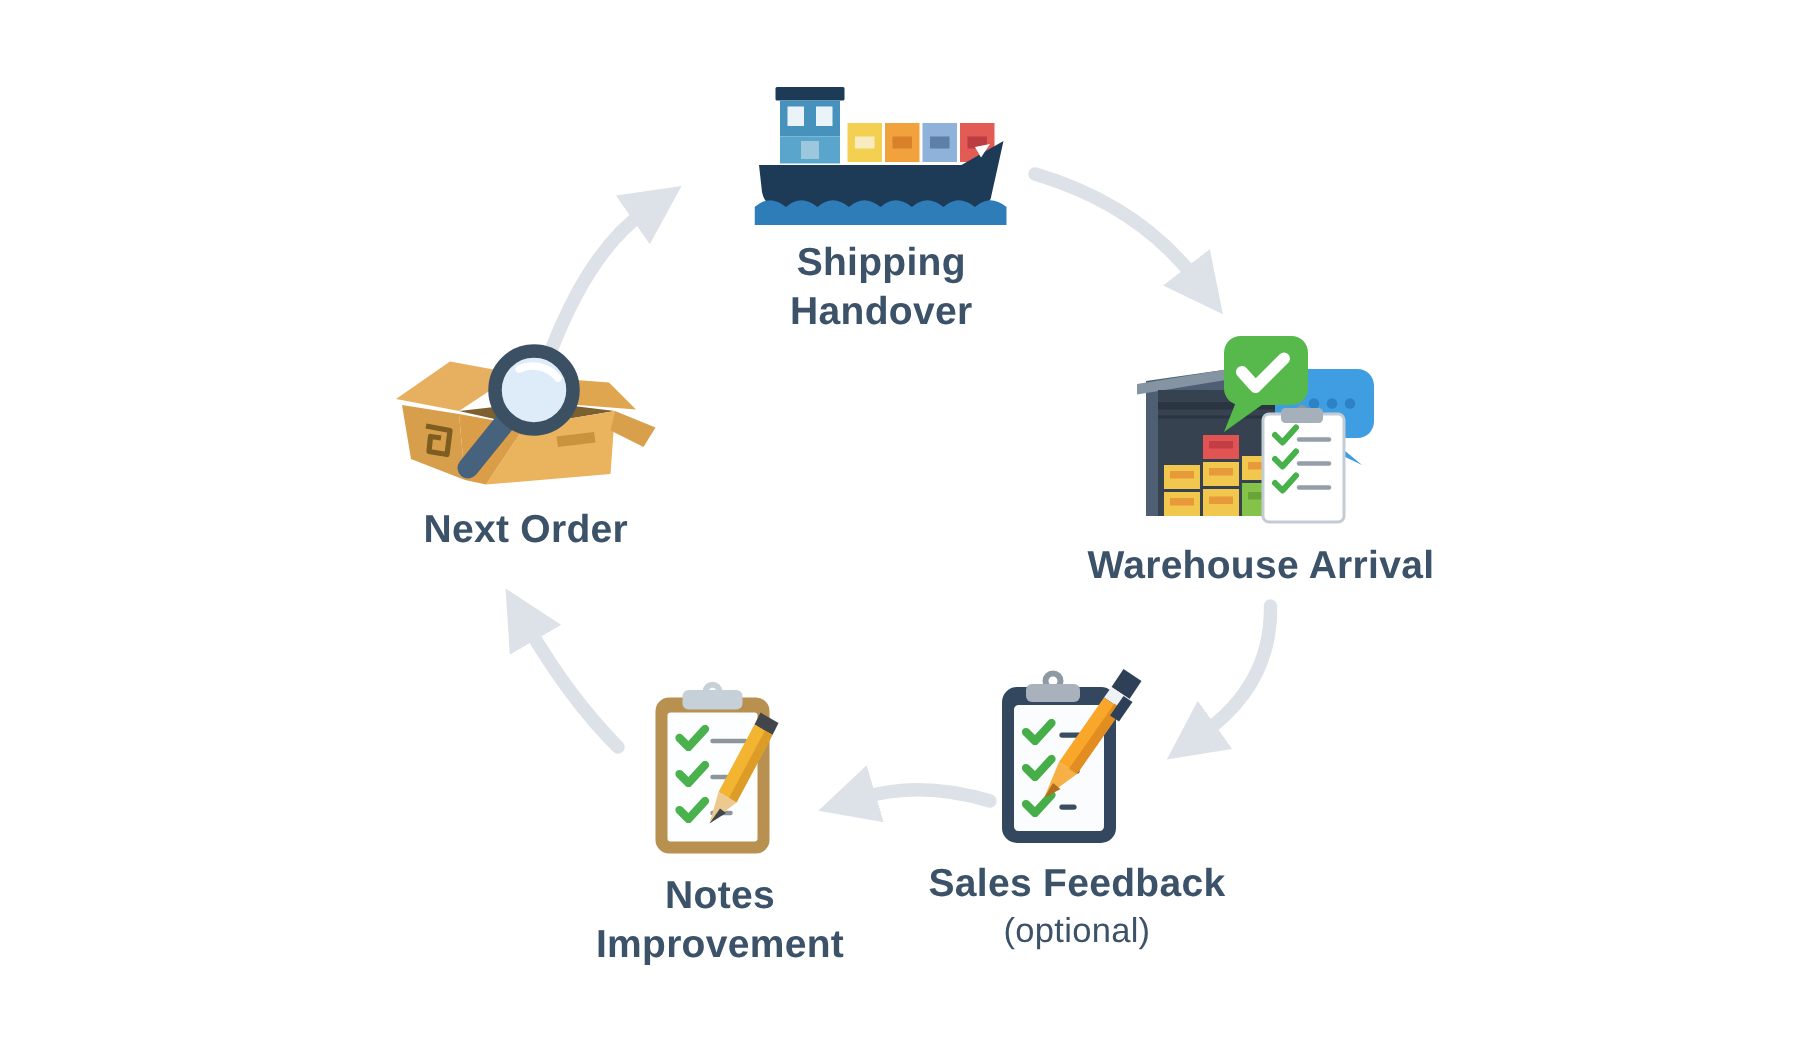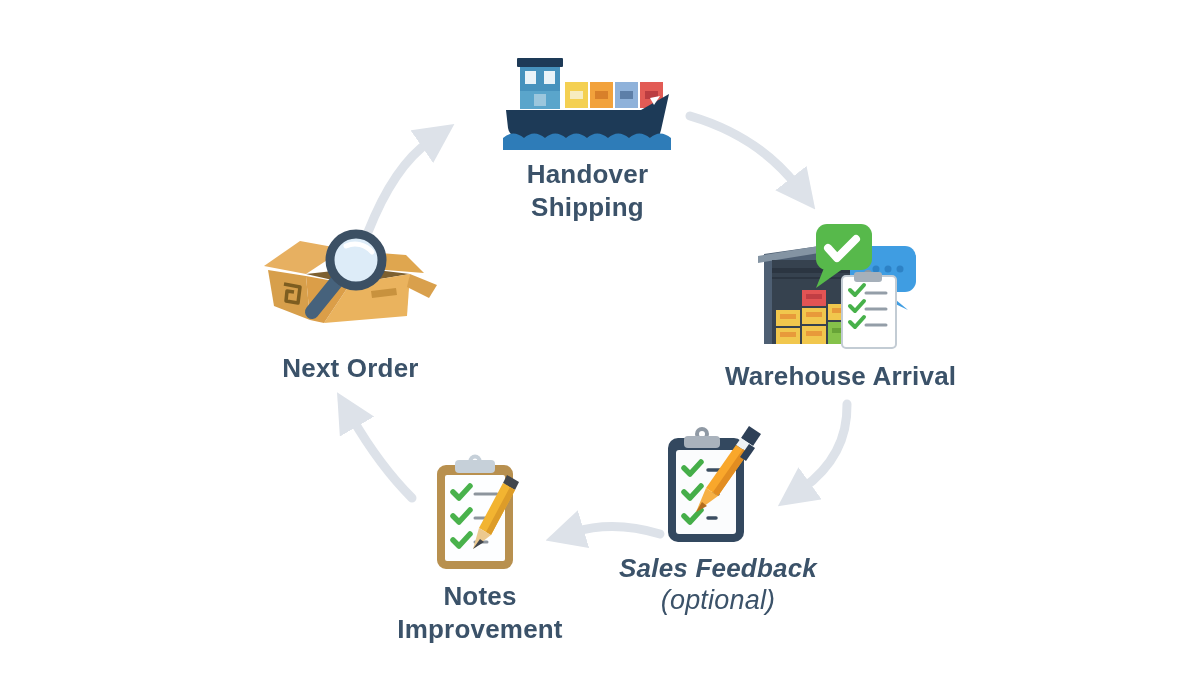--- a/index.html
+++ b/index.html
@@ -6,21 +6,21 @@
   .canvas{
     position:relative;width:1200px;height:700px;background:#ffffff;overflow:hidden;
     font-family:"Liberation Sans","DejaVu Sans",sans-serif;
   }
   .arrow-layer{position:absolute;left:0;top:0;width:1200px;height:700px;pointer-events:none;}
   .arrow{stroke:#dde2e9;stroke-width:9;fill:none;stroke-linecap:round;}
   .stage{position:absolute;text-align:center;}
   .stage .icon{display:block;margin:0 auto;}
   .stage .label{margin-top:8px;color:#3b5269;font-weight:700;font-size:26px;line-height:33px;letter-spacing:.2px;}
   .stage .label span{display:block;white-space:nowrap;}
-  .stage .label span.sub{font-weight:400;font-size:27px;line-height:31px;}
+  .stage .label span.sub{font-weight:400;font-size:23px;line-height:31px;}
 </style>
 </head>
 <body>
 
 <div class="canvas">
 
   <svg class="arrow-layer" viewBox="0 0 1200 700">
     <defs>
       <marker id="ah" viewBox="0 0 10 10" refX="2.5" refY="5" markerWidth="4.4" markerHeight="4.4" orient="auto">
         <path d="M0,0 L10,5 L0,10 Z" fill="#dde2e9"></path>
@@ -47,22 +47,22 @@
       <rect x="92" y="33" width="13" height="8" fill="#d8802a"></rect>
       <rect x="112" y="24" width="23" height="26" fill="#8fb2da"></rect>
       <rect x="117" y="33" width="13" height="8" fill="#5d7fa8"></rect>
       <rect x="137" y="24" width="23" height="26" fill="#e25b55"></rect>
       <rect x="142" y="33" width="13" height="8" fill="#bb3d41"></rect>
       <path d="M3,52 L138,52 L166,36 L158,72 Q157,80 147,80 L17,80 Q7,80 5,70 Z" fill="#1d3a57"></path>
       <polygon points="147,40 157,38 151,47" fill="#ffffff"></polygon>
       <path d="M0,80 q10,-9 21,0 q10,-9 21,0 q10,-9 21,0 q10,-9 21,0 q10,-9 21,0 q10,-9 21,0 q10,-9 21,0 q10,-9 21,0 L168,92 L0,92 Z" fill="#2e7cb8"></path>
     </svg>
     <div class="label">
+      <span>Shipping</span>
       <span>Handover</span>
-      <span>Shipping</span>
     </div>
   </div>
 
   <div class="stage" style="left:725px;top:224px;width:230px;">
     <svg class="icon" width="165" height="128" viewBox="0 0 165 128">
       <polygon points="6,30 104,16 104,120 6,120" fill="#4e5f73"></polygon>
       <polygon points="0,32 104,15 104,22 0,39" fill="#8494a3"></polygon>
       <rect x="14" y="36" width="82" height="84" fill="#36424f"></rect>
       <rect x="14" y="44" width="82" height="5" fill="#2b3541"></rect>
       <rect x="14" y="53" width="82" height="2" fill="#2b3541"></rect>
@@ -102,21 +102,21 @@
         <line x1="108" y1="85" x2="128" y2="85" stroke="#949ea8" stroke-width="3" stroke-linecap="round"></line>
         <path d="M92,98 l5,5 l9,-10" stroke="#47b14a" stroke-width="4" fill="none" stroke-linecap="round" stroke-linejoin="round"></path>
         <line x1="108" y1="101" x2="128" y2="101" stroke="#949ea8" stroke-width="3" stroke-linecap="round"></line>
       </g>
     </svg>
     <div class="label">
       <span>Warehouse Arrival</span>
     </div>
   </div>
 
-  <div class="stage" style="left:612px;top:424px;width:212px;font-style:italic;">
+  <div class="stage" style="left:612px;top:444px;width:212px;">
     <svg class="icon" width="112" height="120" viewBox="0 0 112 120">
       <circle cx="40" cy="10" r="7" fill="#8f99a4"></circle>
         <circle cx="40" cy="10" r="3" fill="#ffffff"></circle>
       <rect x="6" y="14" width="76" height="104" rx="10" fill="#33485f"></rect>
       <rect x="22" y="12" width="36" height="12" rx="4" fill="#a9b2bc"></rect>
       <rect x="14" y="26" width="60" height="84" rx="3" fill="#fbfcfd"></rect>
       <path d="M22,44 l6,6 l11,-12" stroke="#45ae49" stroke-width="5.5" fill="none" stroke-linecap="round" stroke-linejoin="round"></path>
       <line x1="46" y1="46" x2="60" y2="46" stroke="#3b4d61" stroke-width="3.5" stroke-linecap="round"></line>
       <line x1="64" y1="46" x2="71" y2="46" stroke="#3b4d61" stroke-width="3.5" stroke-linecap="round"></line>
       <path d="M22,68 l6,6 l11,-12" stroke="#45ae49" stroke-width="5.5" fill="none" stroke-linecap="round" stroke-linejoin="round"></path>
@@ -176,18 +176,18 @@
       <polygon points="92,56 152,46 149,88 66,95" fill="#eab35e"></polygon>
       <polygon points="48,48 92,56 66,95 52,92" fill="#db9e48"></polygon>
       <polygon points="152,46 179,57 171,70 149,59" fill="#d9a04c"></polygon>
       <polygon points="113,63 138,60 139,67 114,70" fill="#c8923e"></polygon>
       <g>
         <path d="M79,53 L54,84" stroke="#46627c" stroke-width="14" stroke-linecap="round"></path>
         <circle cx="98" cy="32" r="26" fill="#ddecf8" stroke="#3c5064" stroke-width="9"></circle>
         <path d="M88,18 A22,22 0 0 1 114,24" stroke="#ffffff" stroke-width="5" fill="none" stroke-linecap="round"></path>
       </g>
     </svg>
-    <div class="label" style="margin-top:22px;">
+    <div class="label" style="margin-top:6px;">
       <span>Next Order</span>
     </div>
   </div>
 
 </div>
 
 </body></html>

